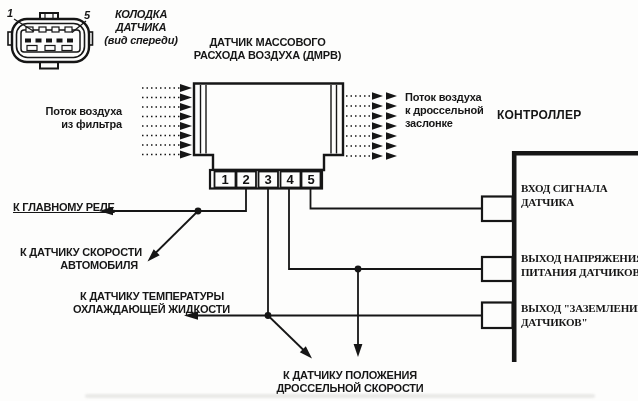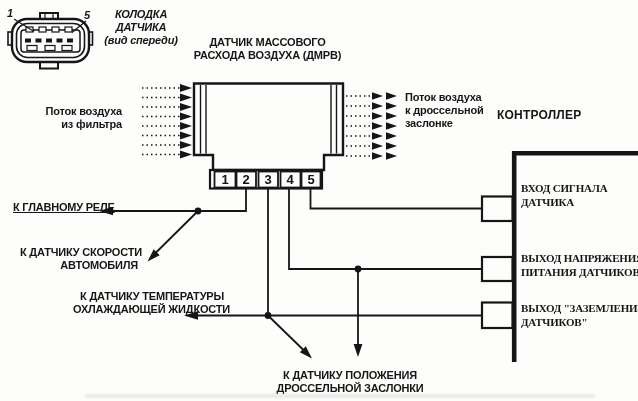--- a/index.html
+++ b/index.html
@@ -202,21 +202,21 @@
     <div>АВТОМОБИЛЯ</div>
   </div>
 
   <div class="lbl right" style="left:28px; top:290px; width:151px;margin-left:45px;">
     <div>К ДАТЧИКУ ТЕМПЕРАТУРЫ</div>
     <div>ОХЛАЖДАЮЩЕЙ ЖИДКОСТИ</div>
   </div>
 
   <div class="lbl center" style="left:275px; top:369px; width:150px;">
     <div>К ДАТЧИКУ ПОЛОЖЕНИЯ</div>
-    <div>ДРОССЕЛЬНОЙ ЗАСЛОНКИ</div>
+    <div>ДРОССЕЛЬНОЙ СКОРОСТИ</div>
   </div>
 
   <div class="lbl term" style="left:521px; top:181px;">
     <div>ВХОД СИГНАЛА</div>
     <div>ДАТЧИКА</div>
   </div>
 
   <div class="lbl term" style="left:521px; top:251px;">
     <div>ВЫХОД НАПРЯЖЕНИЯ</div>
     <div>ПИТАНИЯ ДАТЧИКОВ</div>

